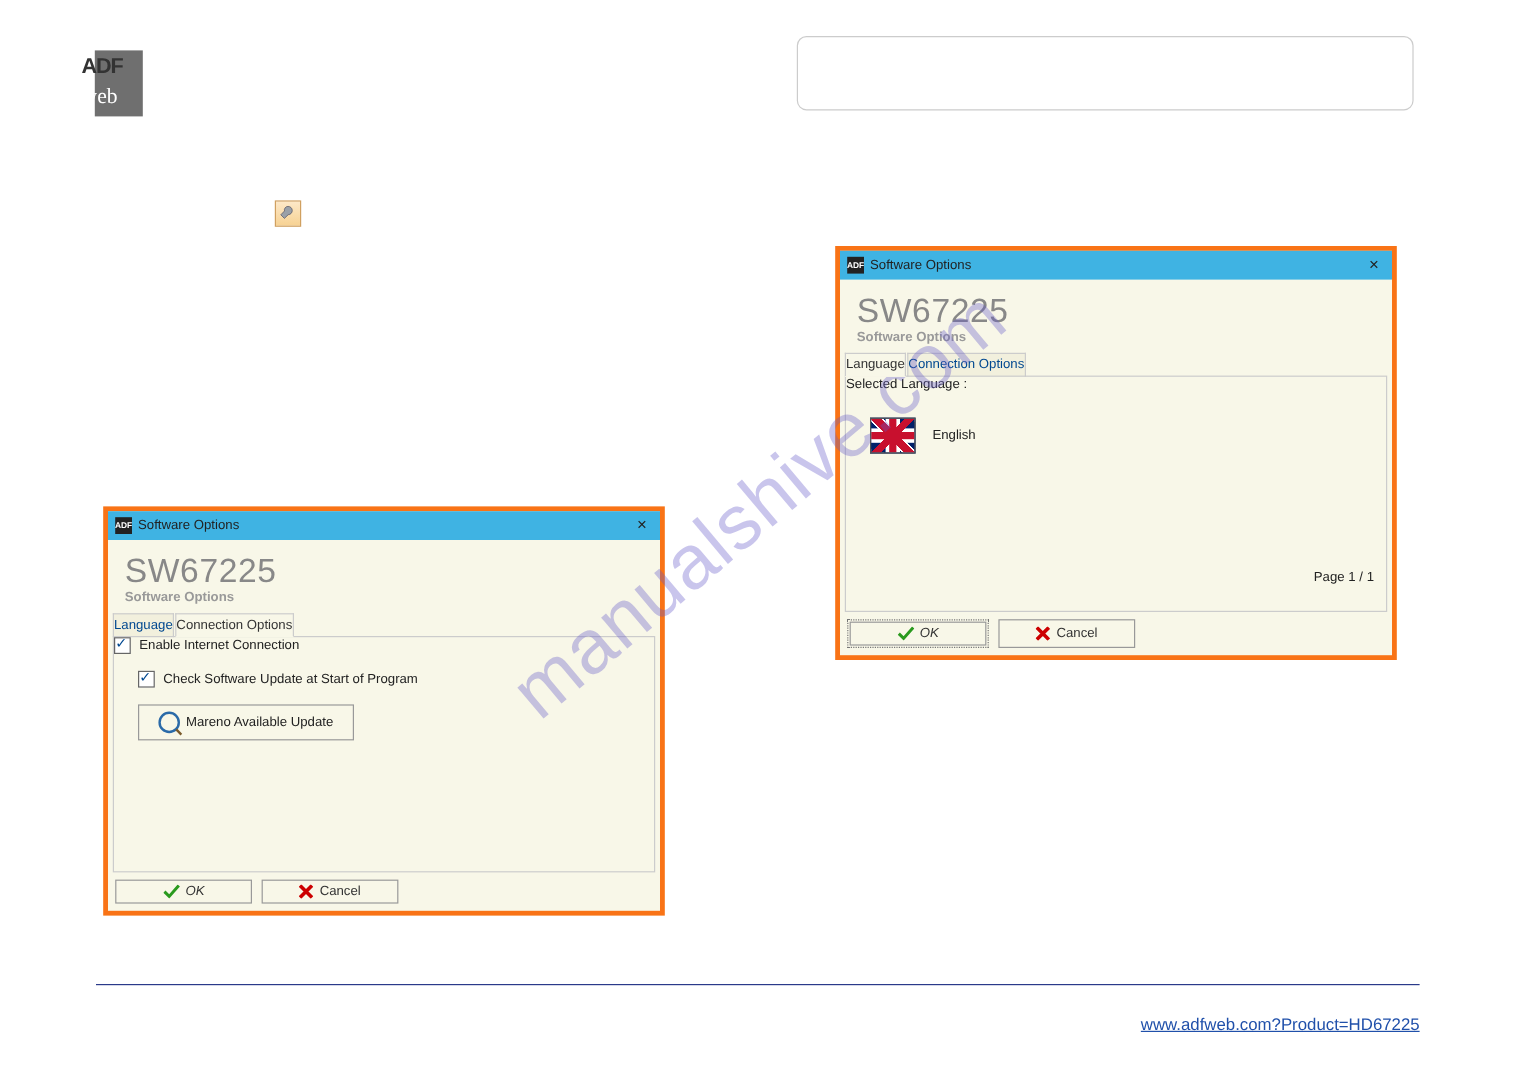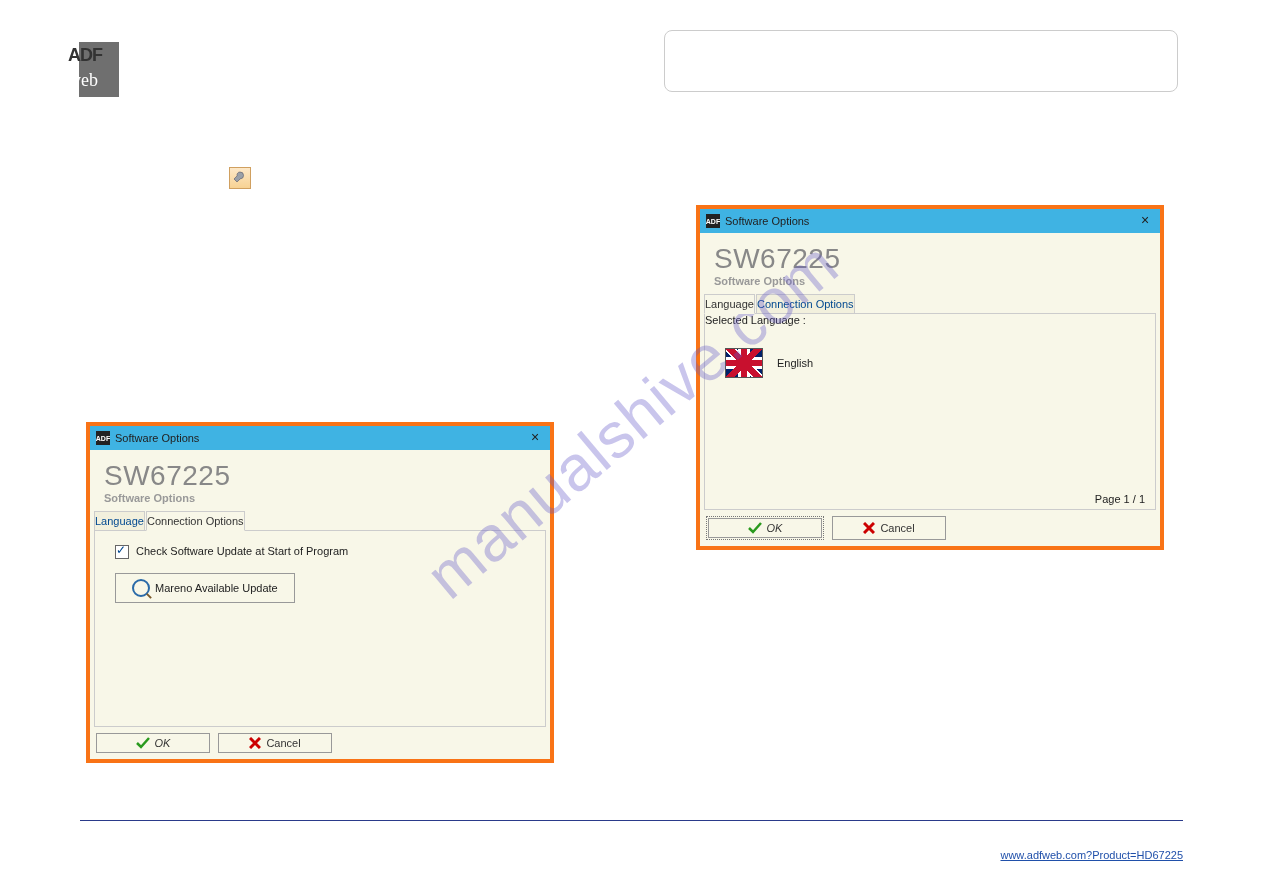--- a/index.html
+++ b/index.html
@@ -228,39 +228,39 @@
     vertical-align:middle;
   }
 
   .dlg1{ left:86px; top:422px; width:460px; }
   .dlg1 .tabbody{ min-height:195px; }
   .dlg2{ left:696px; top:205px; width:460px; }
   .dlg2 .tabbody{ min-height:195px; }
   .dlg2 .ok-border{border:1px dotted #777; padding:1px;}
   .pager{
     position:absolute;
-    right:10px; bottom:4px;
+    right:10px; bottom:22px;
     font-size:11px;
     color:#222;
   }
 
   .watermark{
     position:absolute;
     left:50%; top:47%;
     transform:translate(-50%,-50%) rotate(-40deg);
     font-size:64px;
     color:rgba(100,90,200,0.35);
     font-family:Arial, sans-serif;
     letter-spacing:1px;
     pointer-events:none;
     white-space:nowrap;
   }
 
   .foot-left{ position:absolute; left:80px; bottom:32px; font-size:11px; color:#fff; }
-  .foot-right{ position:absolute; right:80px; bottom:32px; font-size:11px; color:#fff; text-align:center; }
+  .foot-right{ position:absolute; right:80px; bottom:32px; font-size:14px; color:#fff; text-align:center; }
   .foot-right a{ color:#2050aa; text-decoration:underline; }
   .hr{ position:absolute; left:80px; right:80px; bottom:72px; border-top:1px solid #2a3a8a; }
 </style>
 </head>
 <body>
 
 <div class="page">
 
   <div class="logo-block">
     <div class="logo-inner"></div>
@@ -298,20 +298,24 @@
       <span>Software Options</span>
       <span class="title-x">×</span>
     </div>
     <div class="big-title">SW67225</div>
     <div class="sub">Software Options</div>
     <div class="tabs">
       <div class="tab inactive">Language</div>
       <div class="tab active">Connection Options</div>
     </div>
     <div class="tabbody">
+      <div>
+        <span class="chk checked"></span>
+        <span>Enable Internet Connection</span>
+      </div>
       <div style="margin:14px 0 0 20px">
         <span class="chk checked"></span>
         <span>Check Software Update at Start of Program</span>
       </div>
       <div style="margin:14px 0 0 20px">
         <span class="btn" style="padding:5px 16px;">
           <span class="mag"></span>
           <span>Mareno Available Update</span>
         </span>
       </div>

